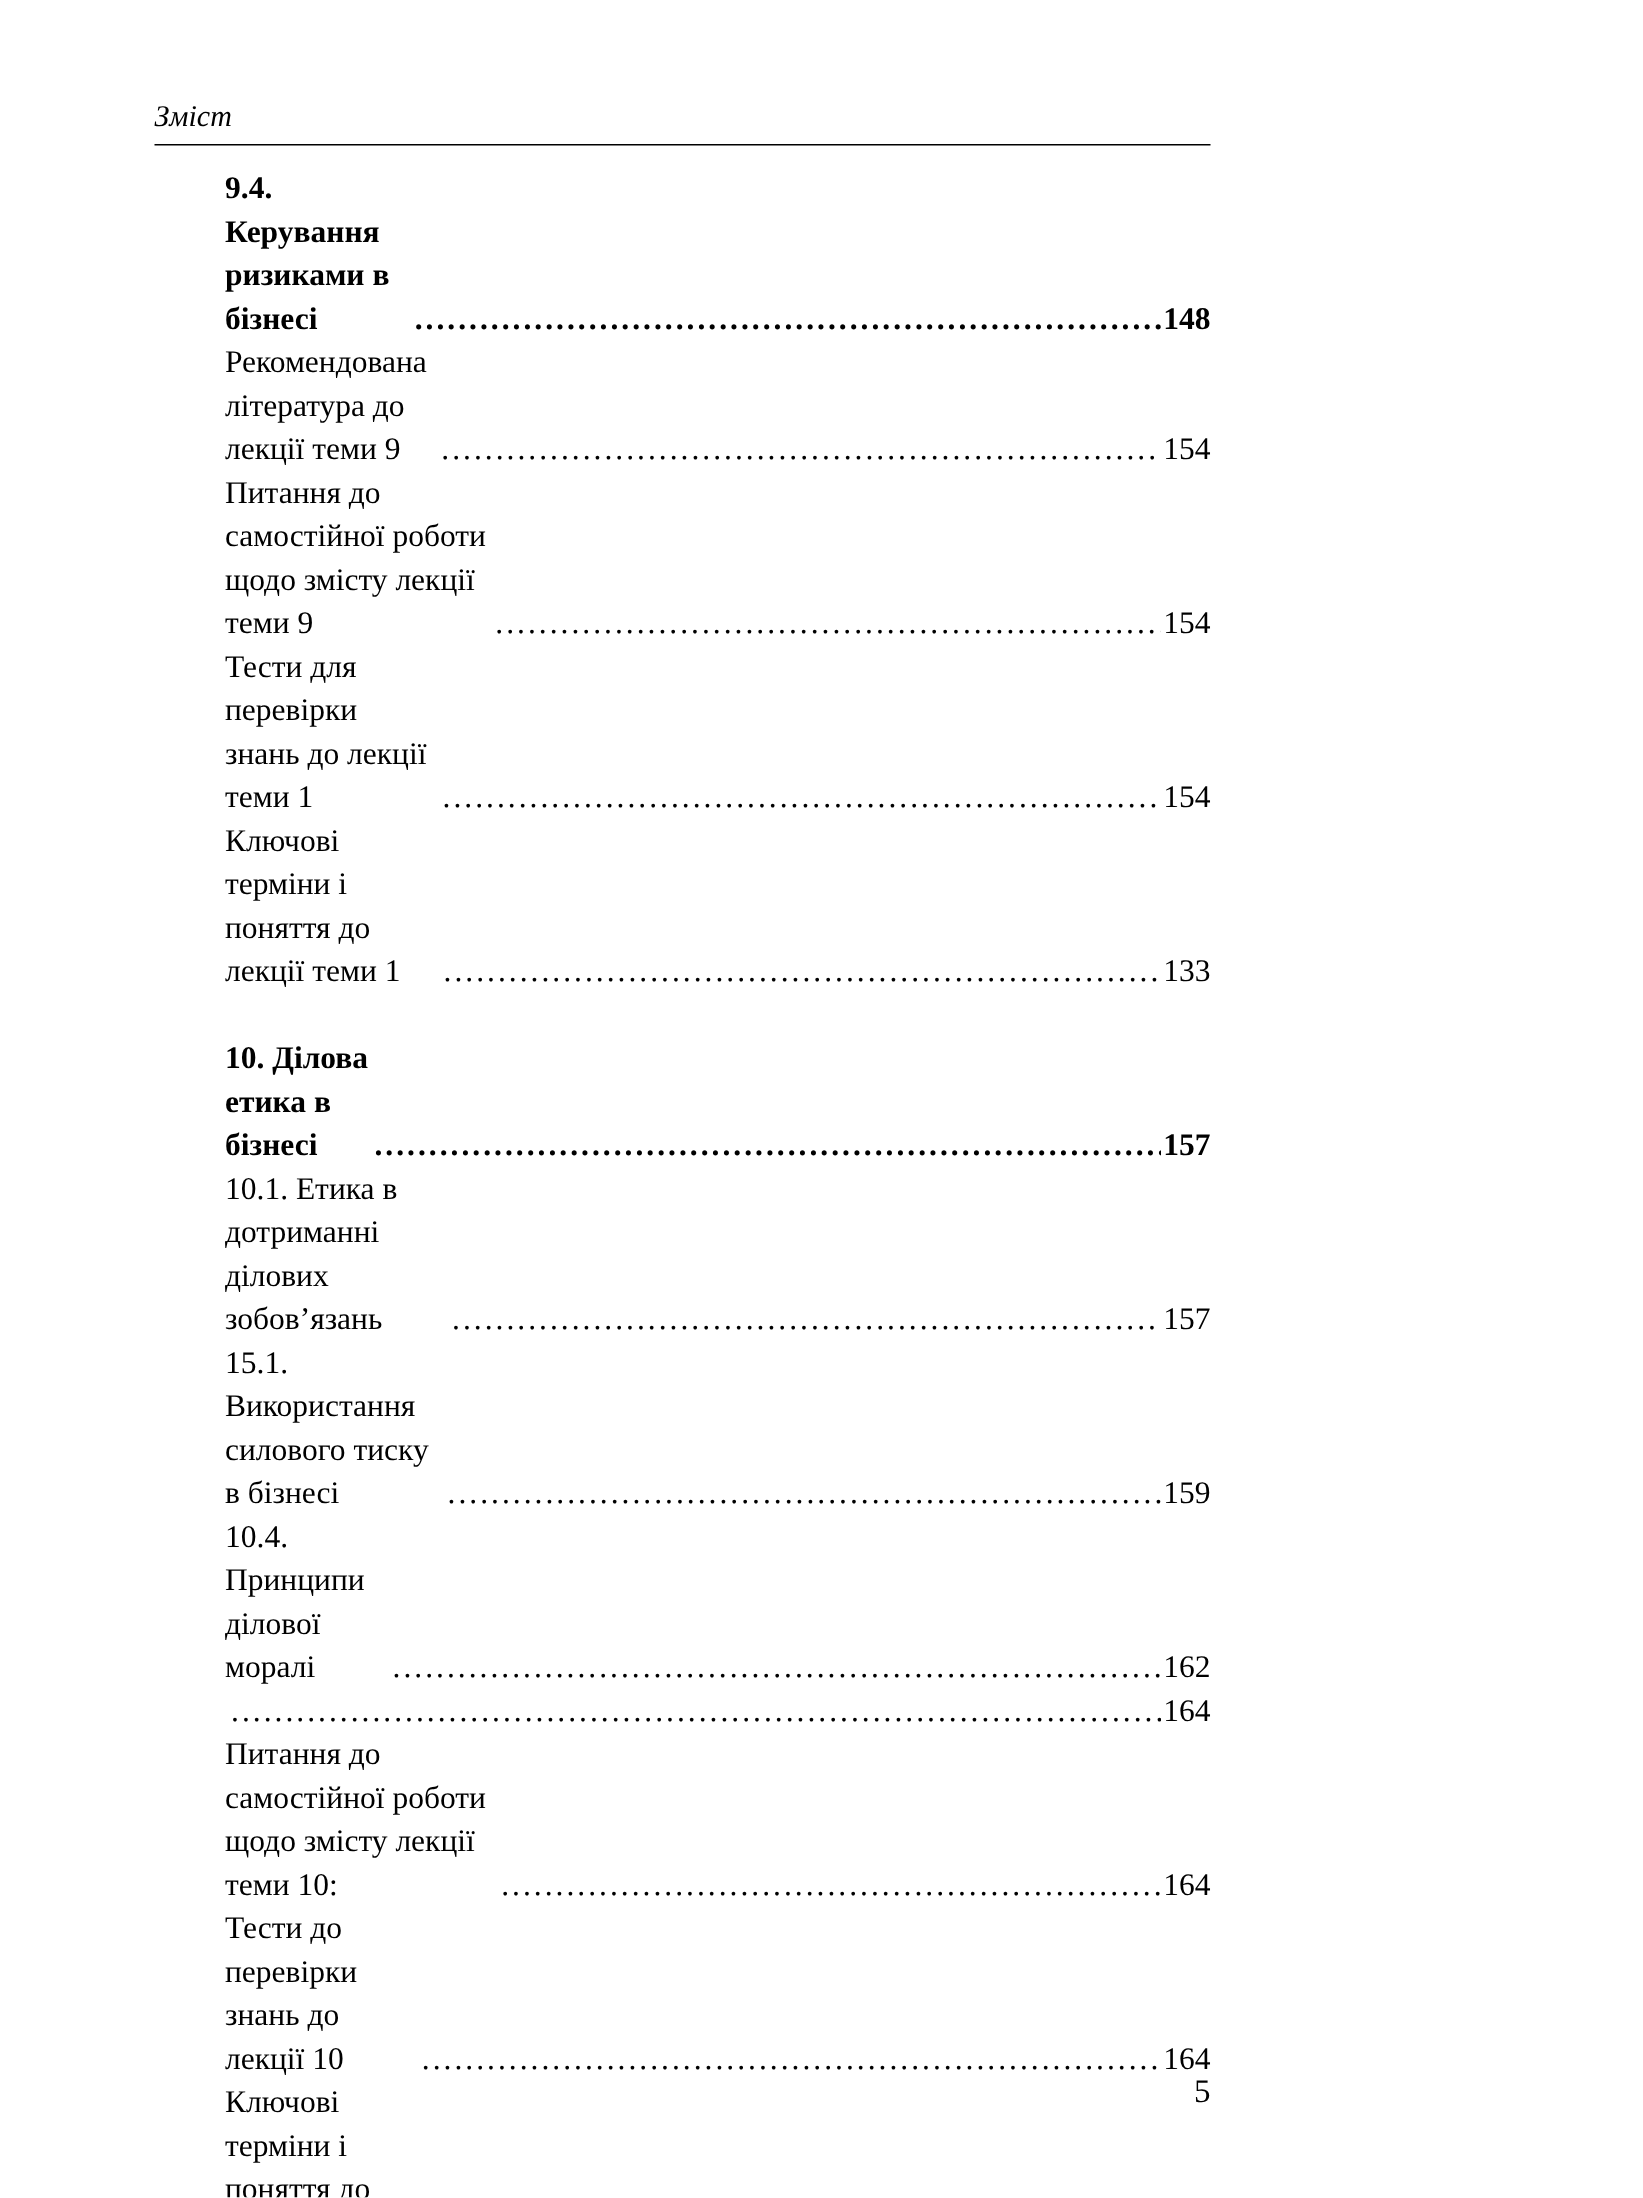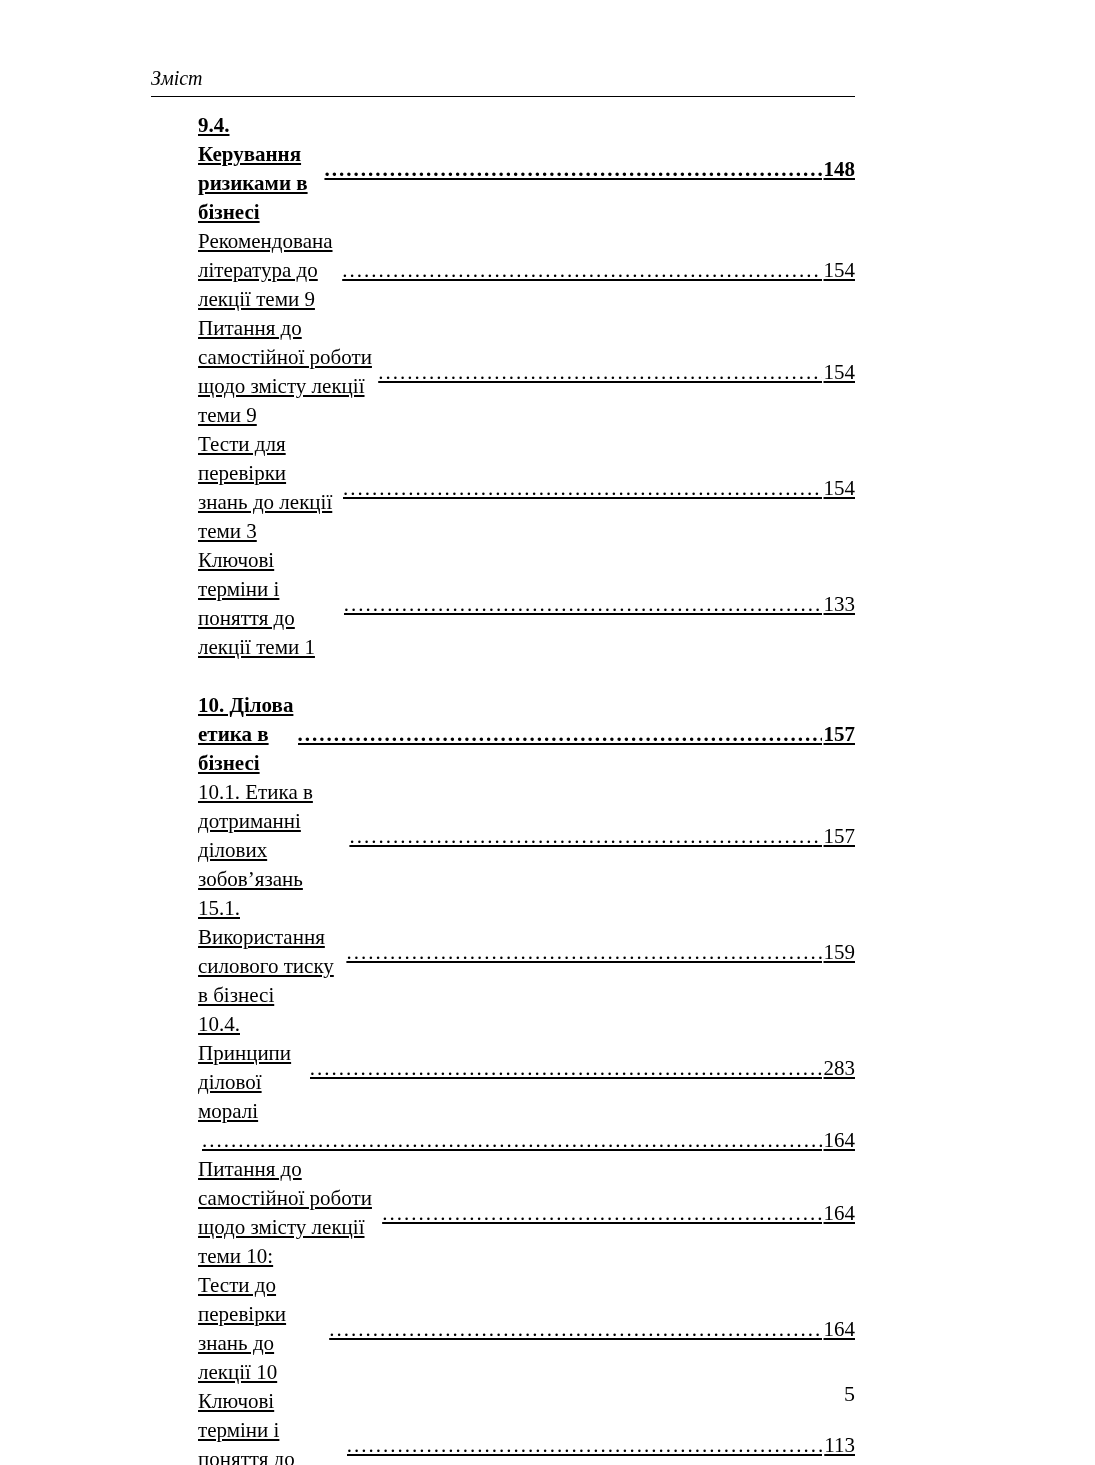--- a/index.html
+++ b/index.html
@@ -10,21 +10,20 @@
   .page {
     position: relative;
     width: 910px;
     height: 1465px;
     background: #ffffff;
     color: #000000;
     font-family: "Liberation Serif", "DejaVu Serif", serif;
     box-sizing: border-box;
     padding: 66px 103px 0 103px;
     overflow: hidden;
-    margin-left: 48px;
   }
   .running-head {
     font-size: 20px;
     font-style: italic;
     line-height: 24px;
   }
   .head-rule {
     border: none;
     border-top: 1.5px solid #000000;
     margin: 6px 0 0 0;
@@ -33,22 +32,21 @@
     margin-top: 14px;
     font-size: 21px;
     line-height: 29px;
   }
   .toc-entry { margin: 0; }
   .toc-entry.bold { font-weight: bold; }
   .toc-entry.gap { margin-top: 29px; }
   .toc-line { margin: 0; }
   .toc-line.flex {
     display: flex;
-    align-items: center;
-    text-decoration: underline;
+    align-items: flex-end;
   }
   .indent-0 { padding-left: 0; }
   .indent-1 { padding-left: 47px; }
   .justify {
     text-align: justify;
     text-align-last: justify;
     font-family: Liberation Mono, monospace;
   }
   .toc-text { flex: 0 1 auto; }
   .leader {
@@ -101,21 +99,21 @@
       </div>
       <div class="toc-entry">
         <div class="toc-line indent-1 flex">
           <span class="toc-text">Питання до самостійної роботи щодо змісту лекції теми 9</span>
           <span class="leader"></span>
           <span class="toc-page">154</span>
         </div>
       </div>
       <div class="toc-entry">
         <div class="toc-line indent-1 flex">
-          <span class="toc-text">Тести для перевірки знань до лекції теми 3</span>
+          <span class="toc-text">Тести для перевірки знань до лекції теми 1</span>
           <span class="leader"></span>
           <span class="toc-page">154</span>
         </div>
       </div>
       <div class="toc-entry">
         <div class="toc-line indent-1 flex">
           <span class="toc-text">Ключові терміни і поняття до лекції теми 1</span>
           <span class="leader"></span>
           <span class="toc-page">133</span>
         </div>
@@ -138,21 +136,21 @@
         <div class="toc-line indent-1 flex">
           <span class="toc-text">15.1. Використання силового тиску в бізнесі</span>
           <span class="leader"></span>
           <span class="toc-page">159</span>
         </div>
       </div>
       <div class="toc-entry">
         <div class="toc-line indent-1 flex">
           <span class="toc-text">10.4. Принципи ділової моралі</span>
           <span class="leader"></span>
-          <span class="toc-page">283</span>
+          <span class="toc-page">162</span>
         </div>
       </div>
       <div class="toc-entry">
         <div class="toc-line indent-1 flex">
           <span class="leader"></span>
           <span class="toc-page">164</span>
         </div>
       </div>
       <div class="toc-entry">
         <div class="toc-line indent-1 flex">

